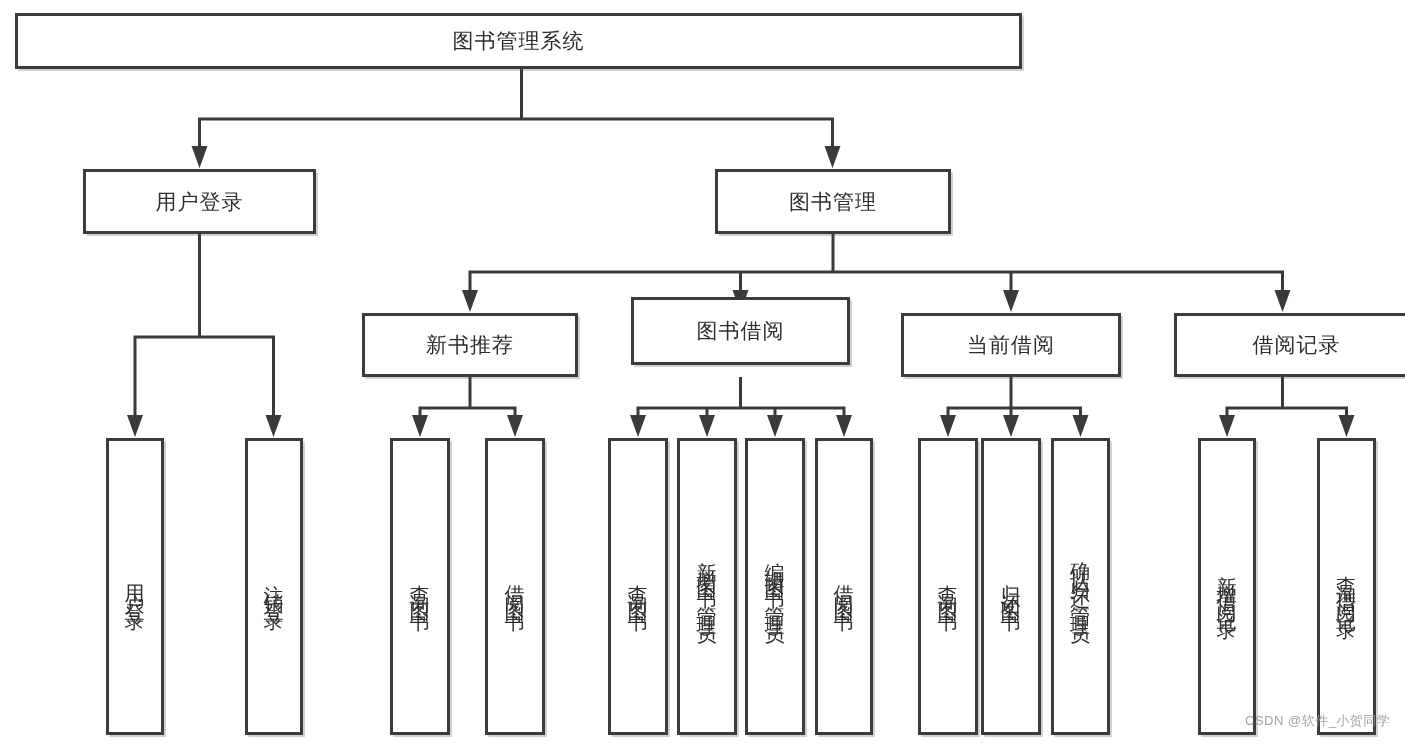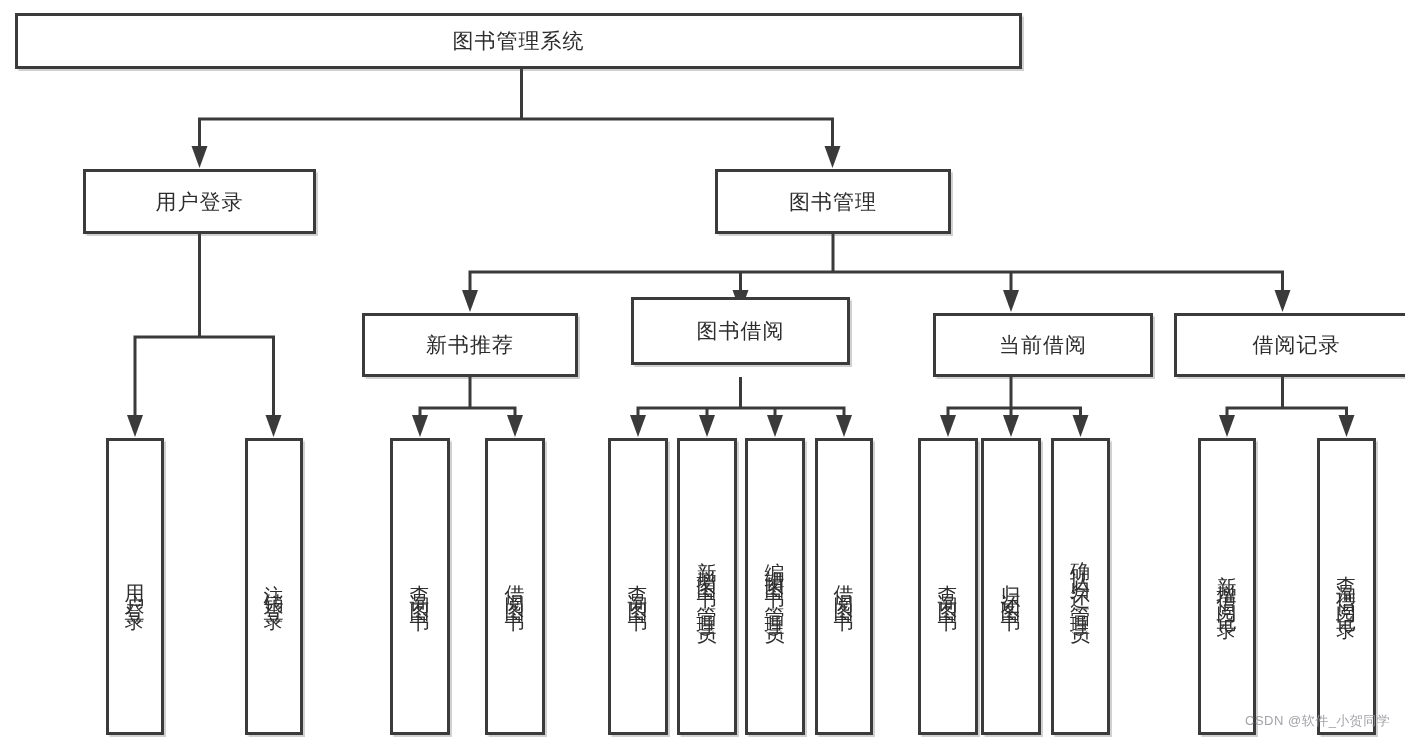--- a/index.html
+++ b/index.html
@@ -39,21 +39,21 @@
     white-space: nowrap;
   }
   
   #n-root   { left: 15px;  top: 13px;  width: 1007px; height: 56px; }
   
   #n-login  { left: 83px;  top: 169px; width: 233px; height: 65px; }
   #n-mgmt   { left: 715px; top: 169px; width: 236px; height: 65px; text-align: center; }
   
   #n-rec    { left: 362px;  top: 313px; width: 216px; height: 64px; text-align: center; }
   #n-borrow { left: 631px;  top: 297px; width: 219px; height: 68px; }
-  #n-cur    { left: 901px;  top: 313px; width: 220px; height: 64px; margin-left: 32px; }
+  #n-cur    { left: 901px;  top: 313px; width: 220px; height: 64px; }
   #n-record { left: 1174px; top: 313px; width: 245px; height: 64px; font-family: Liberation Mono, monospace; }
   
   .leaf { top: 438px; height: 297px; }
   #l-ulogin  { left: 106px;  width: 58px; }
   #l-logout  { left: 245px;  width: 58px; }
   #l-rquery  { left: 390px;  width: 60px; }
   #l-rborrow { left: 485px;  width: 60px; }
   #l-bquery  { left: 608px;  width: 60px; }
   #l-badd    { left: 677px;  width: 60px; }
   #l-bedit   { left: 745px;  width: 60px; }

